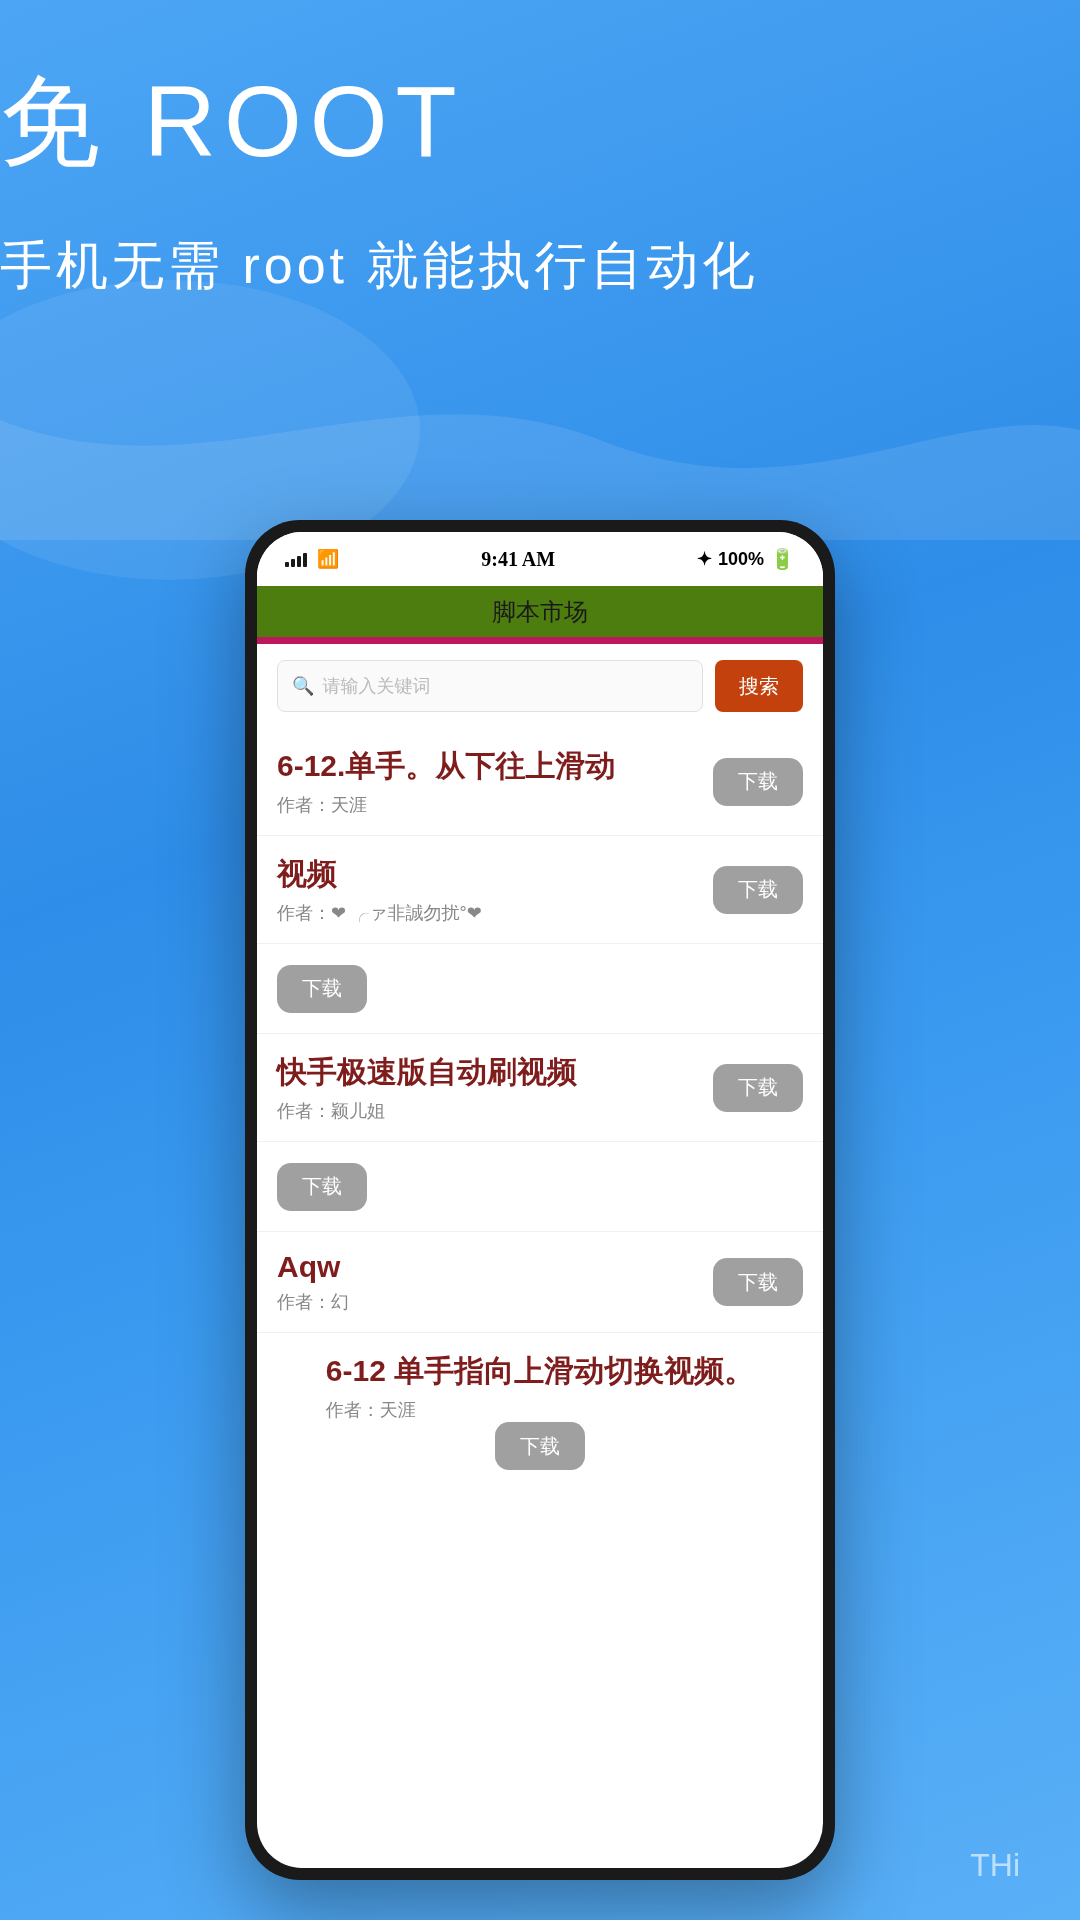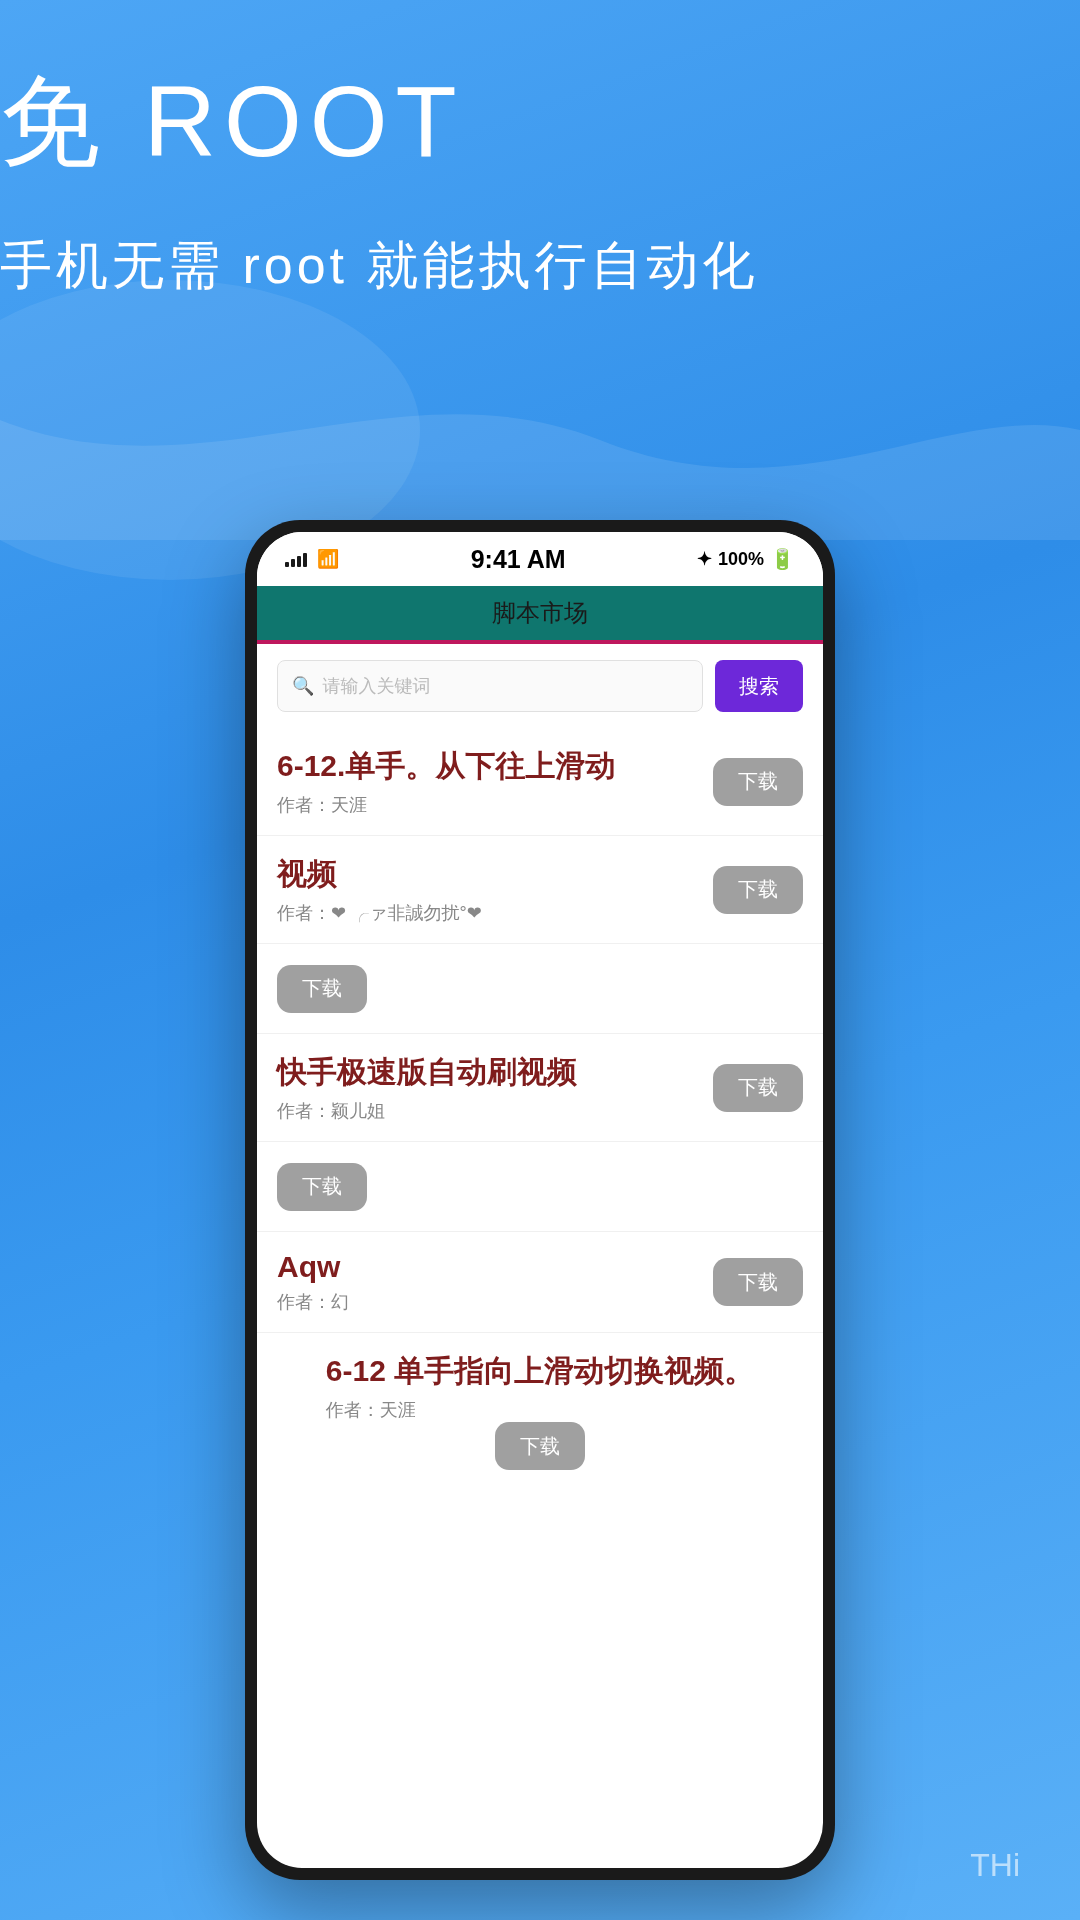--- a/index.html
+++ b/index.html
@@ -111,39 +111,40 @@
       background: #1a1a1a;
       border-radius: 1px;
     }
 
     .wifi-icon {
       font-size: 18px;
       margin-left: 4px;
     }
 
     .status-center {
-      font-size: 25px;
+      font-size: 20px;
       font-weight: 600;
+      font-family: Liberation Serif, serif;
     }
 
     .status-right {
       display: flex;
       align-items: center;
       gap: 6px;
       font-size: 18px;
     }
 
     
     .app-header {
       height: 58px;
-      background: #0f766e;
+      background: #4d7c0f;
       display: flex;
       align-items: center;
       justify-content: center;
-      border-bottom: 4px solid #be185d;
+      border-bottom: 7px solid #be185d;
     }
 
     .app-title {
       font-size: 24px;
       font-weight: 400;
       color: #1a1a1a;
     }
 
     
     .search-area {
@@ -171,21 +172,21 @@
     }
 
     .search-placeholder-text {
       font-size: 18px;
       color: #bbb;
     }
 
     .search-btn {
       width: 88px;
       height: 52px;
-      background: #6d28d9;
+      background: #c2410c;
       color: white;
       border: none;
       border-radius: 8px;
       font-size: 20px;
       cursor: pointer;
     }
 
     
     .script-list {
       background: white;

